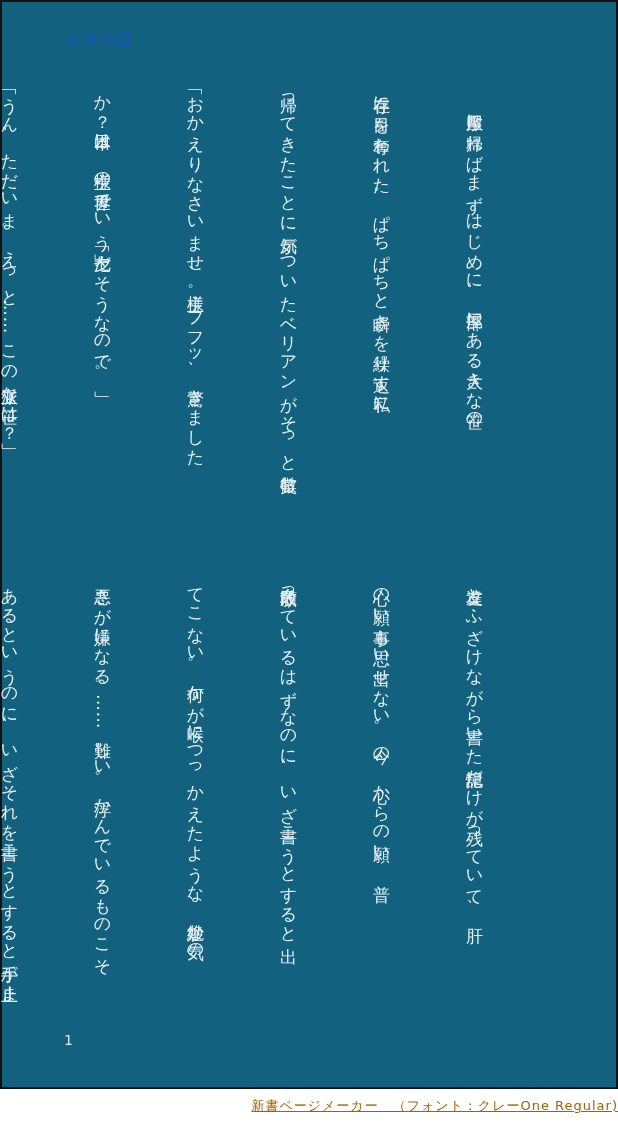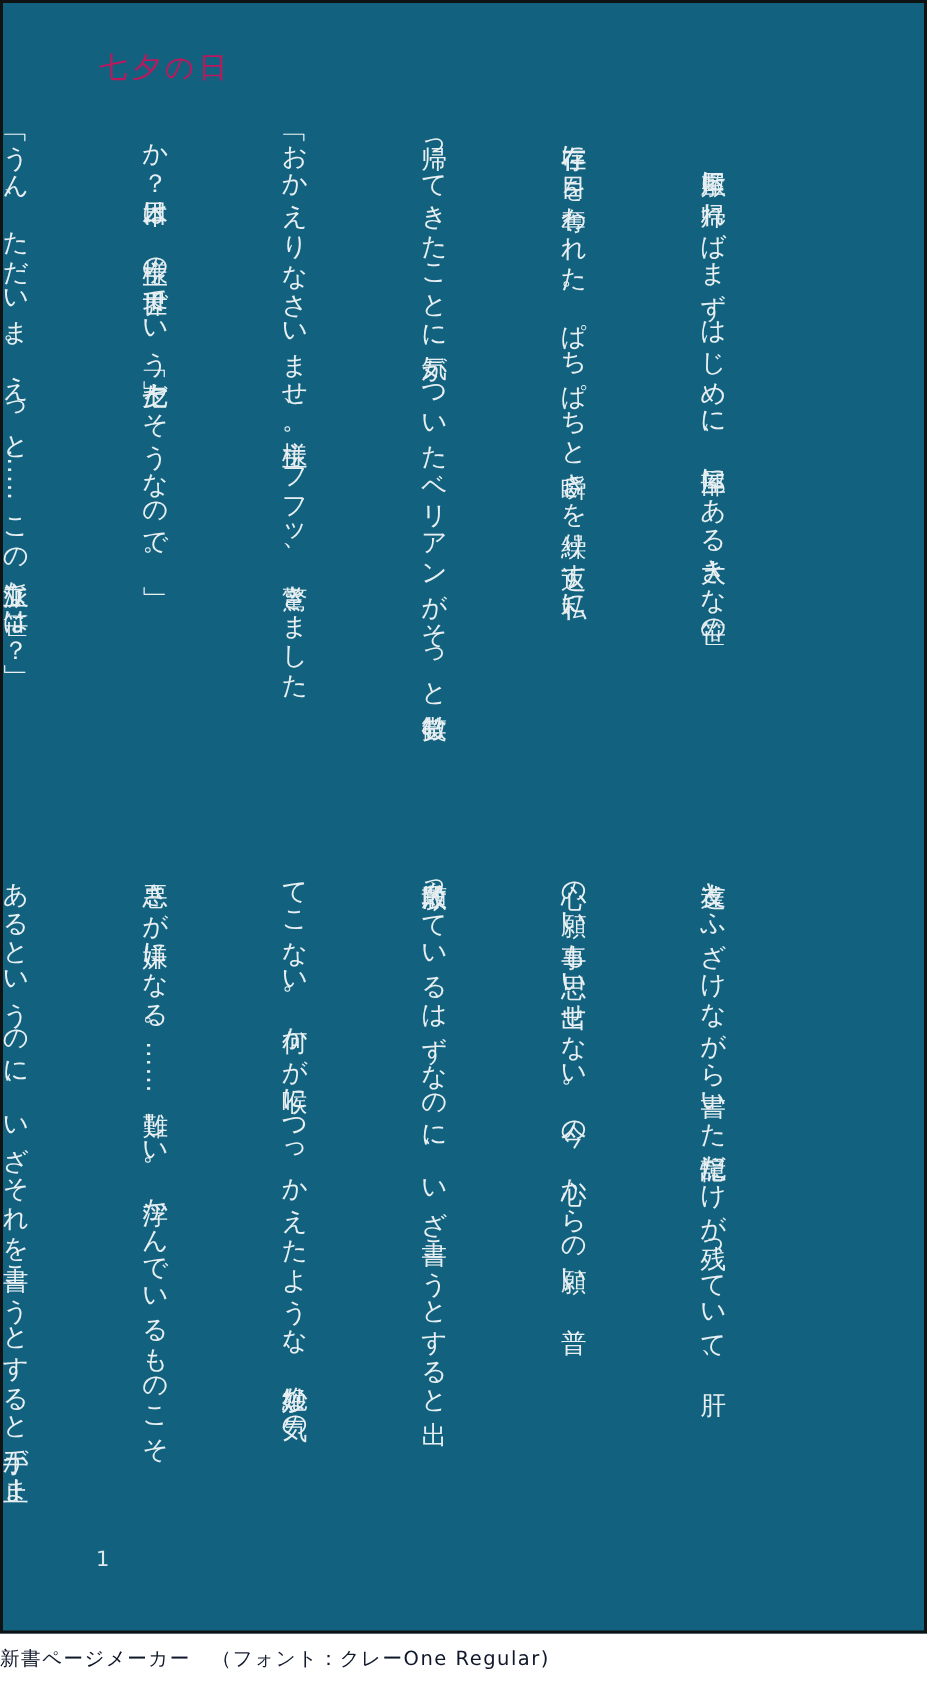--- a/index.html
+++ b/index.html
@@ -12,22 +12,22 @@
   }
   .page-panel {
     position:absolute; left:0; top:0;
     width:618px; height:1089px;
     box-sizing:border-box;
     background:#12627F;
     border:2px solid #101314;
   }
   .runhead {
     position:absolute; left:66px; top:32px;
-    font-size:19px; letter-spacing:3px;
-    color:#be185d;
+    font-size:14px; letter-spacing:3px;
+    color:#1d4ed8;
     white-space:pre;
   }
   .band {
     position:absolute; right:66px;
     writing-mode:vertical-rl;
     text-orientation:mixed;
     font-size:17px;
     line-height:31px;
     letter-spacing:0.5px;
     color:#e8eff2;
@@ -35,24 +35,25 @@
   }
   .band-upper { top:84px;  height:472px; }
   .band-lower { top:576px; height:472px; }
   .text-line { margin:0; padding:0; }
   .pagenum {
     position:absolute; left:64px; top:1032px;
     font-size:14px; color:#dce8ec;
   }
   .footer-caption {
     position:absolute; left:0; top:1097px;
-    width:618px; text-align:left;
+    width:618px; text-align:right;
     font-size:13px; letter-spacing:1px;
-    color:#0f172a;
+    color:#a16207;
     white-space:pre;
+    text-decoration:underline;
   }
 </style>
 </head>
 <body>
 
 <div class="page-panel"></div>
 
 <div class="runhead">七夕の日</div>
 
 <div class="band band-upper">

